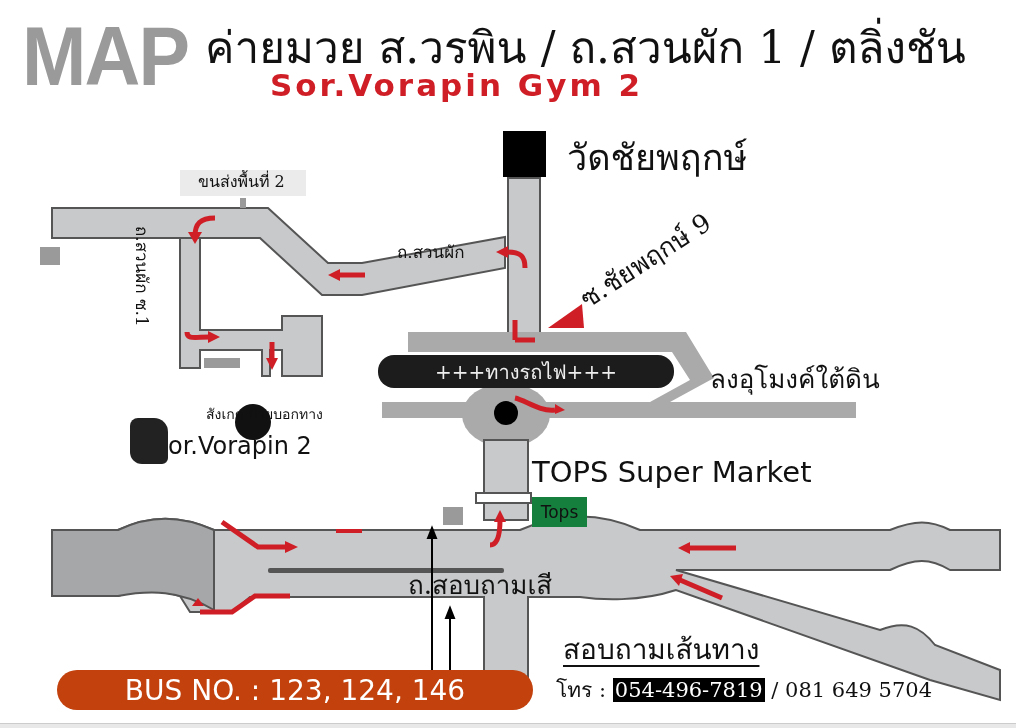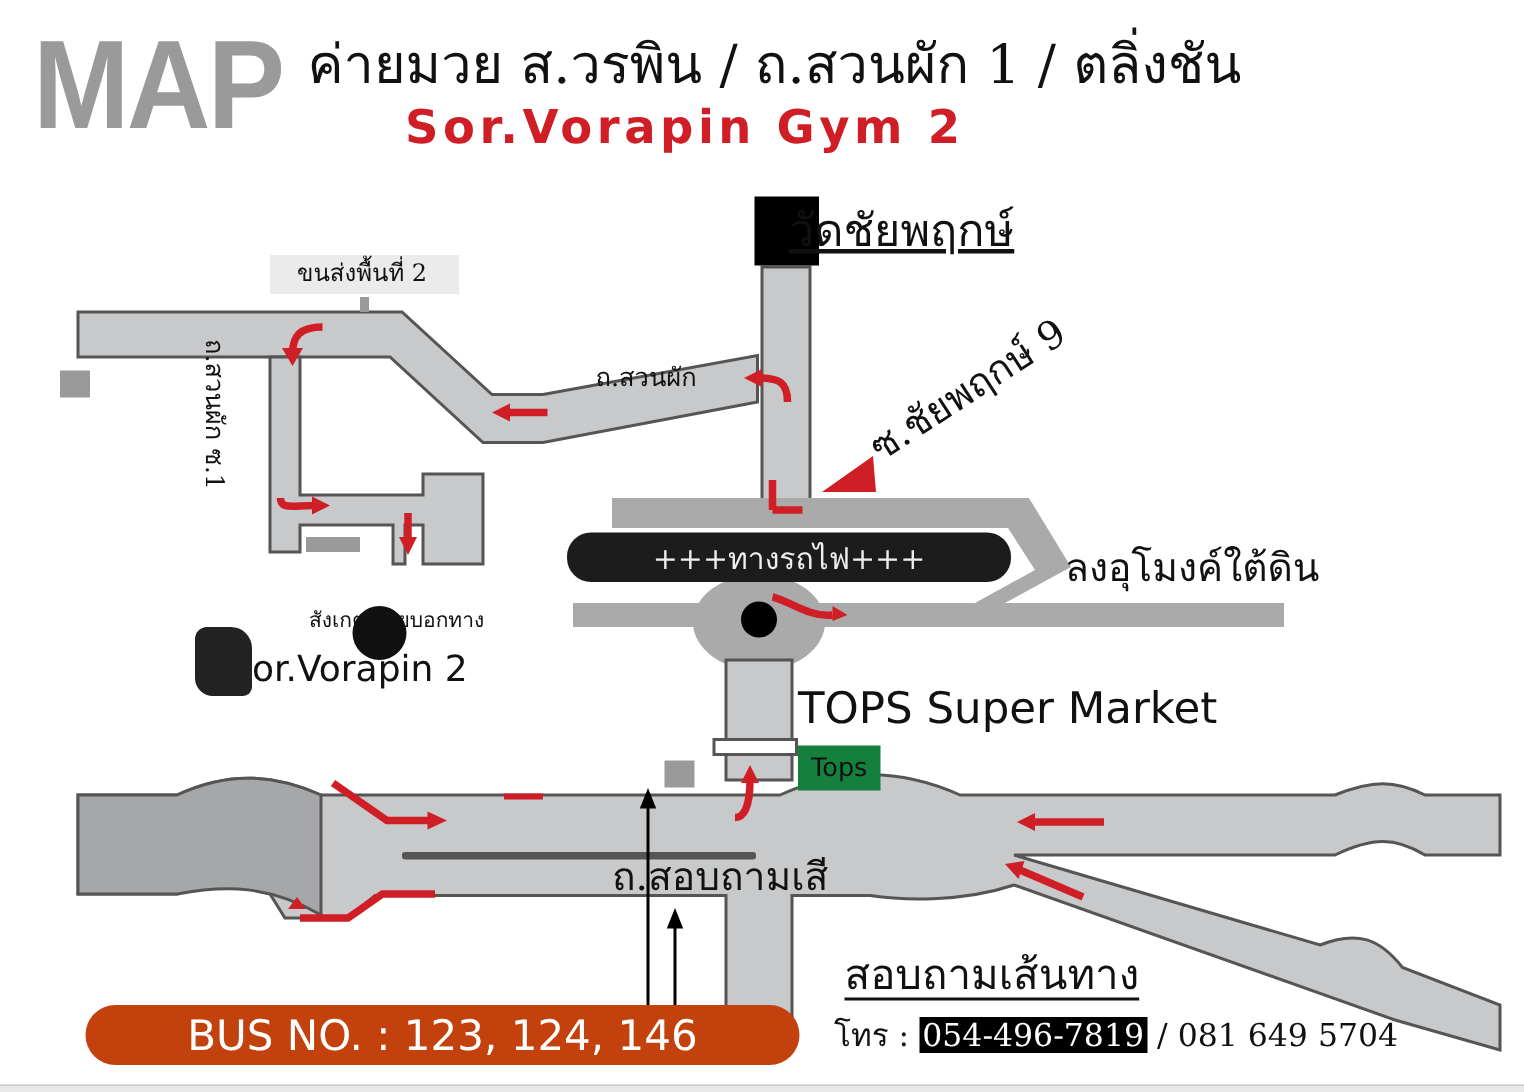--- a/index.html
+++ b/index.html
@@ -1,20 +1,20 @@
 <!DOCTYPE html>
 <html><head>
 <meta charset="utf-8">
 <style>
   html, body { margin:0; padding:0; background:#ffffff; }
   body { width:1016px; height:728px; position:relative; overflow:hidden; font-family:"DejaVu Serif", serif; }
   .abs { position:absolute; }
   #map-svg { position:absolute; left:0; top:0; }
   .title-map { left:22px; top:14px; font-family:"Liberation Sans", sans-serif; font-weight:bold; font-size:84px; color:#9a9a9a; letter-spacing:-2px; transform:scaleX(0.92); transform-origin:left top; line-height:1; }
-  .title-thai { left:205px; top:26px; font-family:"DejaVu Serif", serif; font-size:36px; color:#111; white-space:nowrap; line-height:1; }
+  .title-thai { left:205px; top:26px; font-family:"DejaVu Serif", serif; font-size:44px; color:#111; white-space:nowrap; line-height:1; }
   .title-eng { left:270px; top:70px; font-family:"DejaVu Sans", sans-serif; font-weight:bold; font-size:31px; color:#d01e26; letter-spacing:3px; white-space:nowrap; line-height:1; }
   .lbl { font-family:"DejaVu Serif", serif; color:#111; white-space:nowrap; line-height:1; }
   .sans { font-family:"DejaVu Sans", sans-serif; }
   .bus { left:57px; top:670px; width:476px; height:40px; background:#c2410c; border-radius:20px; color:#fff; font-family:"DejaVu Sans", sans-serif; font-size:28px; display:flex; align-items:center; justify-content:center; white-space:nowrap; }
   .phone-hl { background:#000; color:#fff; padding:0 2px; }
   .railway { left:378px; top:355px; width:296px; height:33px; background:#1c1c1c; color:#eee; font-family:"DejaVu Serif", serif; font-size:20px; display:flex; align-items:center; justify-content:center;border-radius:16px; }
   .soi-label-box { left:180px; top:170px; width:126px; height:26px; background:#ebebeb; }
   .tops-box { left:532px; top:497px; width:55px; height:30px; background:#15803d; color:#111; font-family:"DejaVu Sans", sans-serif; font-size:17px; display:flex; align-items:center; justify-content:center; }
   .bottom-bar { left:0; top:723px; width:1016px; height:5px; background:#e8e8e8; border-top:1px solid #ccc; }
 </style>
@@ -86,21 +86,21 @@
     <path d="M683,574 L679,586 L670,576 Z"></path>
     <path d="M555,404 L555,414 L565,410 Z"></path>
     <path d="M548,328 L582,304 L584,328 Z"></path>
   </g>
 </svg>
 
 <div class="abs title-map">MAP</div>
 <div class="abs title-thai">ค่ายมวย ส.วรพิน / ถ.สวนผัก 1 / ตลิ่งชัน</div>
 <div class="abs title-eng">Sor.Vorapin Gym 2</div>
 
-<div class="abs lbl" style="left:526px;top:140px;font-size:30px;text-decoration:underline;">วัดชัยพฤกษ์</div>
+<div class="abs lbl" style="left:567px;top:140px;font-size:36px;">วัดชัยพฤกษ์</div>
 <div class="abs lbl" style="left:590px;top:286px;font-size:26px;transform:rotate(-33deg);transform-origin:left bottom;">ซ.ชัยพฤกษ์ 9</div>
 <div class="abs lbl" style="left:397px;top:244px;font-size:17px;">ถ.สวนผัก</div>
 <div class="abs lbl" style="left:150px;top:226px;font-size:17px;transform:rotate(90deg);transform-origin:left top;">ถ.สวนผัก ซ.1</div>
 
 <div class="abs soi-label-box"></div>
 <div class="abs lbl" style="left:198px;top:174px;font-size:16px;">ขนส่งพื้นที่ 2</div>
 
 <div class="abs lbl sans" style="left:206px;top:382px;font-size:14px;margin-top:25px;">สังเกต ป้ายบอกทาง</div>
 
 <div class="abs railway">+++ทางรถไฟ+++</div>

